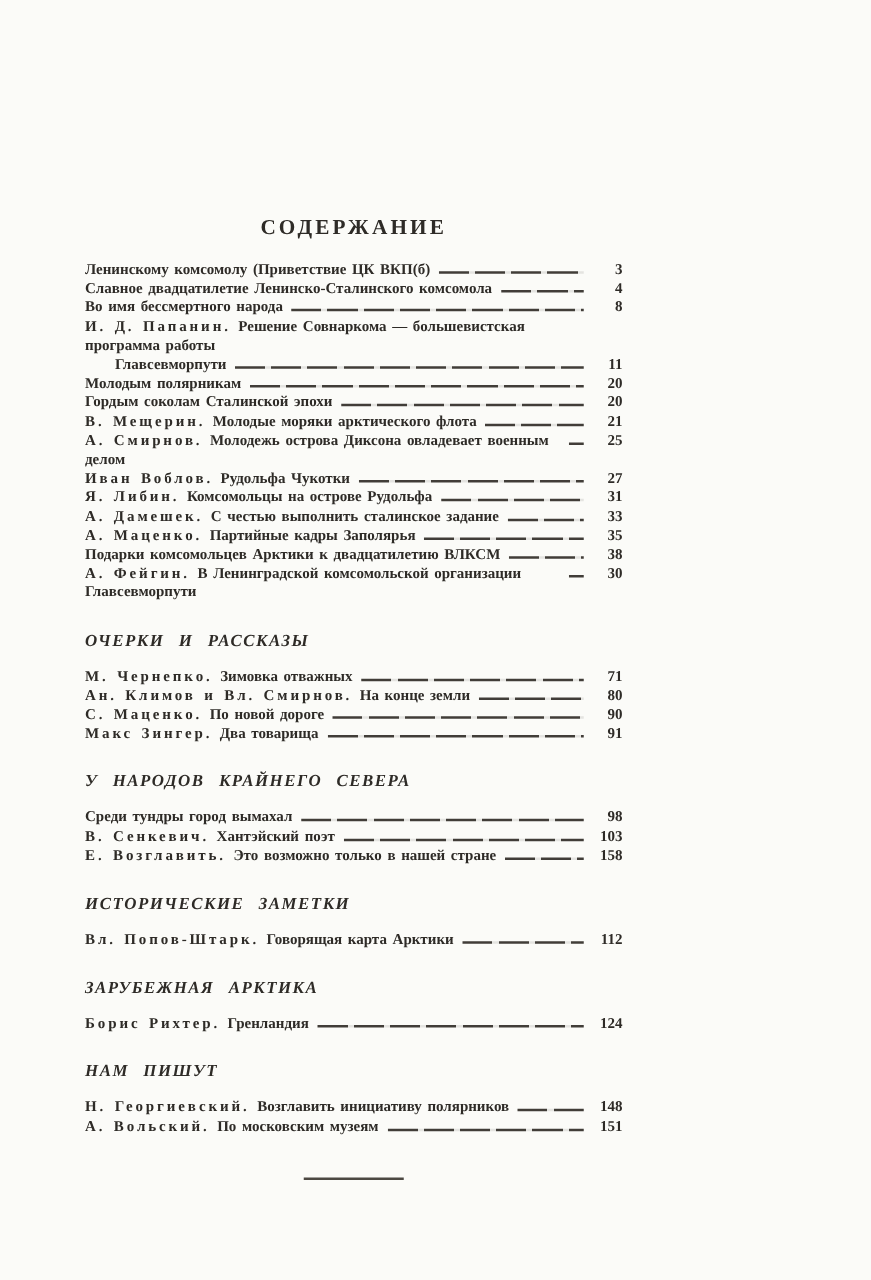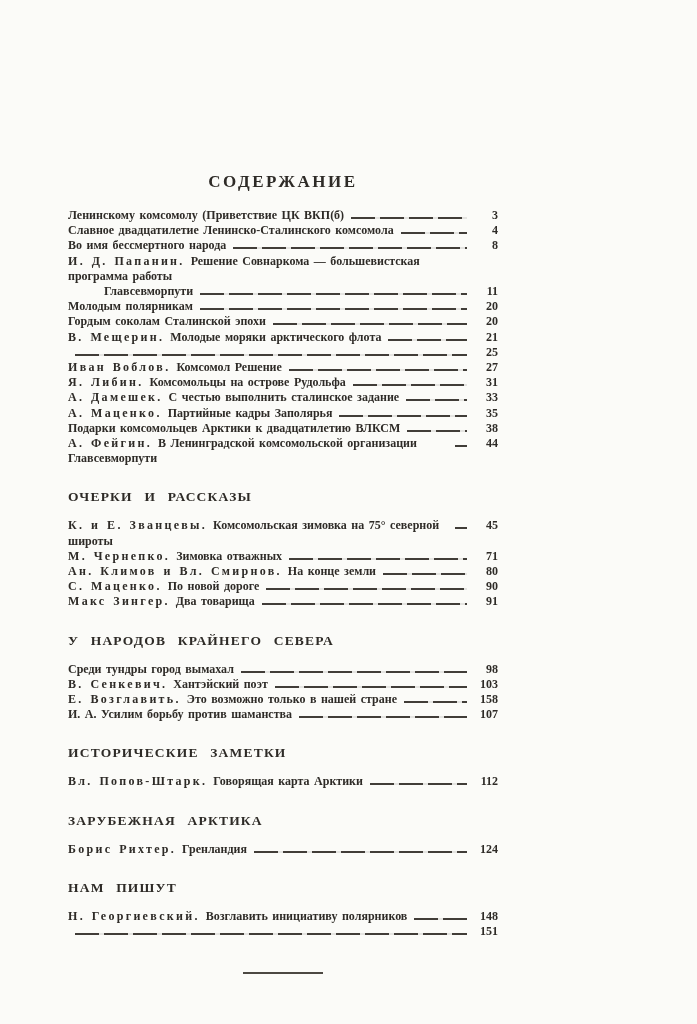--- a/index.html
+++ b/index.html
@@ -20,20 +20,21 @@
   }
   .title {
     font-size: 17px;
     line-height: 20px;
     letter-spacing: 2.5px;
     text-align: center;
     font-weight: bold;
     margin: 0 0 16px 0;
   }
   .sec {
+    font-style: italic;
     font-size: 13.5px;
     line-height: 16px;
     letter-spacing: 1.2px;
     word-spacing: 7px;
     font-weight: bold;
     margin: 23px 0 13px 0;
   }
   .row {
     display: flex;
     align-items: baseline;
@@ -57,21 +58,21 @@
       #413d38 0px, #413d38 24px,
       rgba(65,61,56,0.12) 24px, rgba(65,61,56,0.12) 29px);
     margin: 0 5px 0 7px;
   }
   .no-leader .leader { visibility: hidden; }
   .page-num {
     flex: 0 0 auto;
     min-width: 26px;
     text-align: right;
   }
-  .cont .title-text { margin-left: 36px; }
+  .cont .title-text { margin-left: 24px; }
   .divider {
     width: 80px;
     height: 2px;
     background: #4c4842;
     margin: 33px auto 0 auto;
   }
 </style>
 </head>
 <body>
 
@@ -112,25 +113,26 @@
         <span class="text"><span class="title-text">Гордым соколам Сталинской эпохи</span></span>
         <span class="leader"></span>
         <span class="page-num">20</span>
       </div>
       <div class="row">
         <span class="text"><span class="author">В. Мещерин.</span><span class="title-text">Молодые моряки арктического флота</span></span>
         <span class="leader"></span>
         <span class="page-num">21</span>
       </div>
       <div class="row">
+        <span class="text"><span class="author">А. Смирнов.</span><span class="title-text">Молодежь острова Диксона овладевает военным делом</span></span>
         <span class="leader"></span>
         <span class="page-num">25</span>
       </div>
       <div class="row">
-        <span class="text"><span class="author">Иван Воблов.</span><span class="title-text">Комсомол Решение</span></span>
+        <span class="text"><span class="author">Иван Воблов.</span><span class="title-text">Рудольфа Чукотки</span></span>
         <span class="leader"></span>
         <span class="page-num">27</span>
       </div>
       <div class="row">
         <span class="text"><span class="author">Я. Либин.</span><span class="title-text">Комсомольцы на острове Рудольфа</span></span>
         <span class="leader"></span>
         <span class="page-num">31</span>
       </div>
       <div class="row">
         <span class="text"><span class="author">А. Дамешек.</span><span class="title-text">С честью выполнить сталинское задание</span></span>
@@ -143,29 +145,24 @@
         <span class="page-num">35</span>
       </div>
       <div class="row">
         <span class="text"><span class="title-text">Подарки комсомольцев Арктики к двадцатилетию ВЛКСМ</span></span>
         <span class="leader"></span>
         <span class="page-num">38</span>
       </div>
       <div class="row">
         <span class="text"><span class="author">А. Фейгин.</span><span class="title-text">В Ленинградской комсомольской организации Главсевморпути</span></span>
         <span class="leader"></span>
-        <span class="page-num">44</span>
+        <span class="page-num">30</span>
       </div>
       <h2 class="sec">ОЧЕРКИ И РАССКАЗЫ</h2>
       <div class="row">
-        <span class="text"><span class="author">К. и Е. Званцевы.</span><span class="title-text">Комсомольская зимовка на 75° северной широты</span></span>
-        <span class="leader"></span>
-        <span class="page-num">45</span>
-      </div>
-      <div class="row">
         <span class="text"><span class="author">М. Чернепко.</span><span class="title-text">Зимовка отважных</span></span>
         <span class="leader"></span>
         <span class="page-num">71</span>
       </div>
       <div class="row">
         <span class="text"><span class="author">Ан. Климов и Вл. Смирнов.</span><span class="title-text">На конце земли</span></span>
         <span class="leader"></span>
         <span class="page-num">80</span>
       </div>
       <div class="row">
@@ -187,42 +184,38 @@
       <div class="row">
         <span class="text"><span class="author">В. Сенкевич.</span><span class="title-text">Хантэйский поэт</span></span>
         <span class="leader"></span>
         <span class="page-num">103</span>
       </div>
       <div class="row">
         <span class="text"><span class="author">Е. Возглавить.</span><span class="title-text">Это возможно только в нашей стране</span></span>
         <span class="leader"></span>
         <span class="page-num">158</span>
       </div>
-      <div class="row">
-        <span class="text"><span class="title-text">И. А. Усилим борьбу против шаманства</span></span>
-        <span class="leader"></span>
-        <span class="page-num">107</span>
-      </div>
       <h2 class="sec">ИСТОРИЧЕСКИЕ ЗАМЕТКИ</h2>
       <div class="row">
         <span class="text"><span class="author">Вл. Попов-Штарк.</span><span class="title-text">Говорящая карта Арктики</span></span>
         <span class="leader"></span>
         <span class="page-num">112</span>
       </div>
       <h2 class="sec">ЗАРУБЕЖНАЯ АРКТИКА</h2>
       <div class="row">
         <span class="text"><span class="author">Борис Рихтер.</span><span class="title-text">Гренландия</span></span>
         <span class="leader"></span>
         <span class="page-num">124</span>
       </div>
       <h2 class="sec">НАМ ПИШУТ</h2>
       <div class="row">
         <span class="text"><span class="author">Н. Георгиевский.</span><span class="title-text">Возглавить инициативу полярников</span></span>
         <span class="leader"></span>
         <span class="page-num">148</span>
       </div>
       <div class="row">
+        <span class="text"><span class="author">А. Вольский.</span><span class="title-text">По московским музеям</span></span>
         <span class="leader"></span>
         <span class="page-num">151</span>
       </div>
     </div>
   <div class="divider"></div>
 </div>
 
 </body></html>

